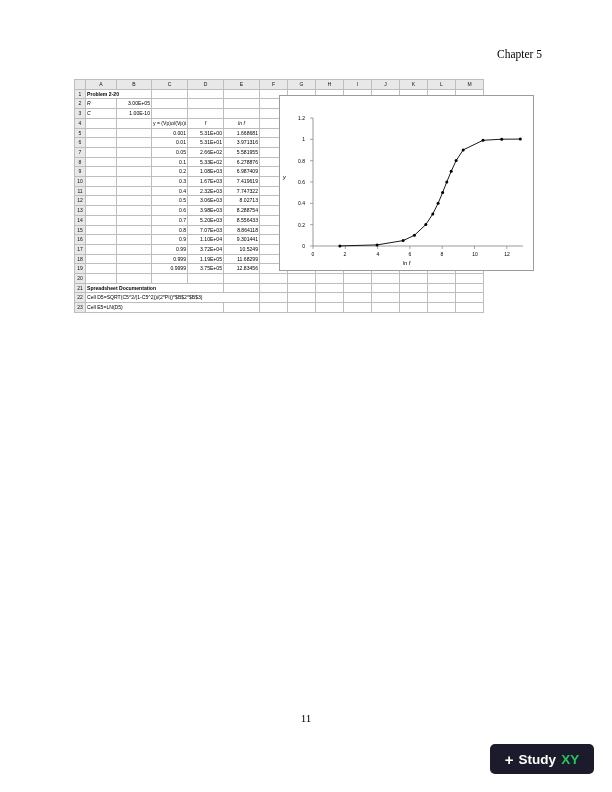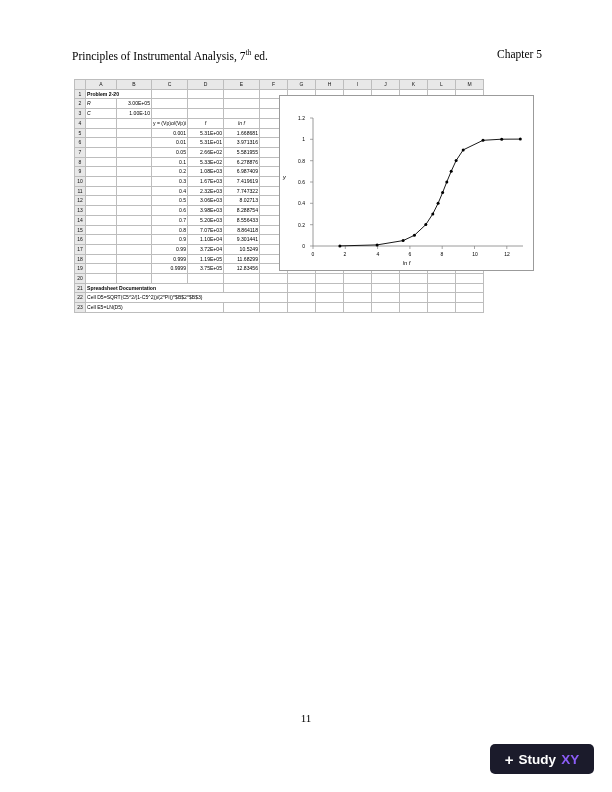--- a/index.html
+++ b/index.html
@@ -162,30 +162,29 @@
     align-items: center;
     justify-content: center;
     gap: 5px;
   }
   .badge .plus {
     color: #ffffff;
     font-size: 15px;
     font-weight: bold;
   }
   .badge .xy {
-    color: #8b5cf6;
+    color: #22c55e;
   }
 </style>
 </head>
 <body>
 
 <div class="page">
 
   <div class="header">
-    <span class="title"><span>Principles of Instrumental Analysis, 7</span><sup>th</sup><span> ed.</span></span>
     <span class="chapter">Chapter 5</span>
   </div>
 
   <table class="sheet">
     <thead>
       <tr>
         <th class="colhead rowhead"></th>
         <th class="colhead col-a">A</th>
         <th class="colhead col-b">B</th>
         <th class="colhead col-c">C</th>

